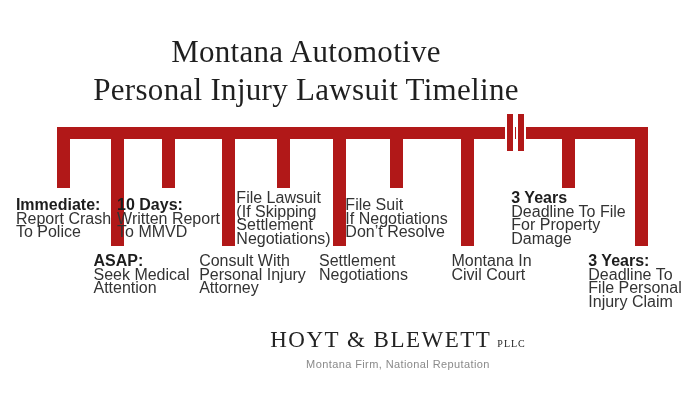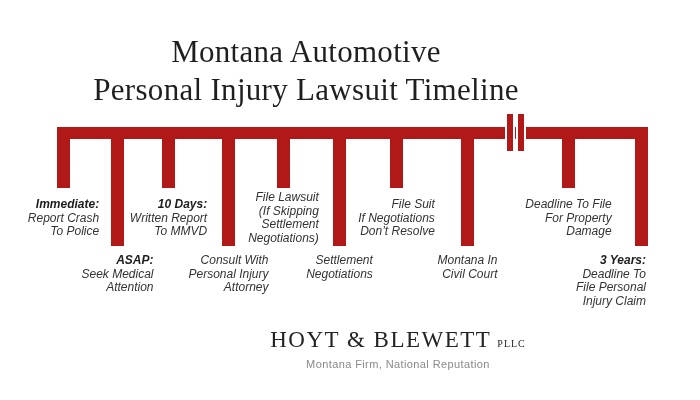--- a/index.html
+++ b/index.html
@@ -38,28 +38,27 @@
     top:114px;
     width:6px;height:37px;
     border-left:2px solid #ffffff;
     border-right:2px solid #ffffff;
   }
   
   .event-label{
     position:absolute;
     width:max-content;
     max-width:120px;
-    text-align:right;
-    font-size:12px;
+    text-align:left;
+    font-size:16px;
     line-height:13.5px;
     color:#333333;
-    font-style:italic;
   }
   .event-label.top{transform:translate(-50%,-50%);}
-  .event-label.bottom{transform:translateX(-50%);}
+  .event-label.bottom{transform:translateX(-50%);margin-left:24px;}
   .event-label .bold-line{
     font-weight:700;
     color:#1d1d1d;
   }
   
   .footer{
     position:absolute;
     left:0;top:328px;width:700px;
     text-align:center;
     padding-left:48px;
@@ -148,20 +147,21 @@
       <div class="event-label top" style="left: 396.5px; top: 218px;">
         <div>File Suit</div>
         <div>If Negotiations</div>
         <div>Don’t Resolve</div>
       </div>
       <div class="event-label bottom" style="left: 467.5px; top: 254px;">
         <div>Montana In</div>
         <div>Civil Court</div>
       </div>
       <div class="event-label top" style="left: 568.5px; top: 218px;">
+        <div class="bold-line">3 Years</div>
         <div>Deadline To File</div>
         <div>For Property</div>
         <div>Damage</div>
       </div>
       <div class="event-label bottom" style="left: 611px; top: 254px;">
         <div class="bold-line">3 Years:</div>
         <div>Deadline To</div>
         <div>File Personal</div>
         <div>Injury Claim</div>
       </div>

